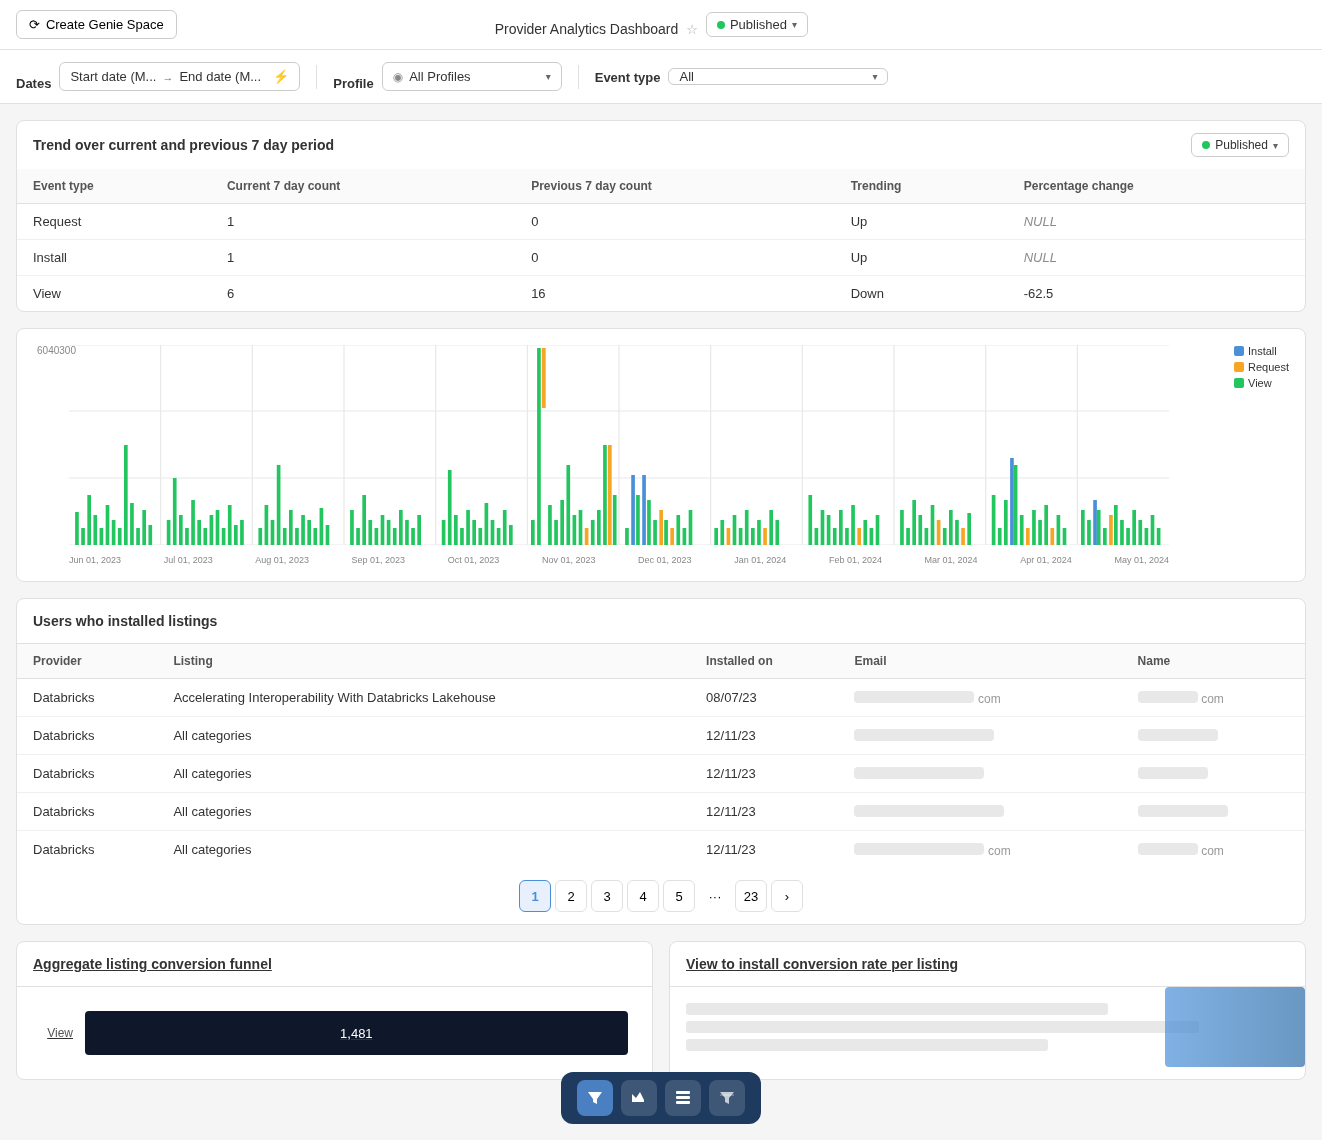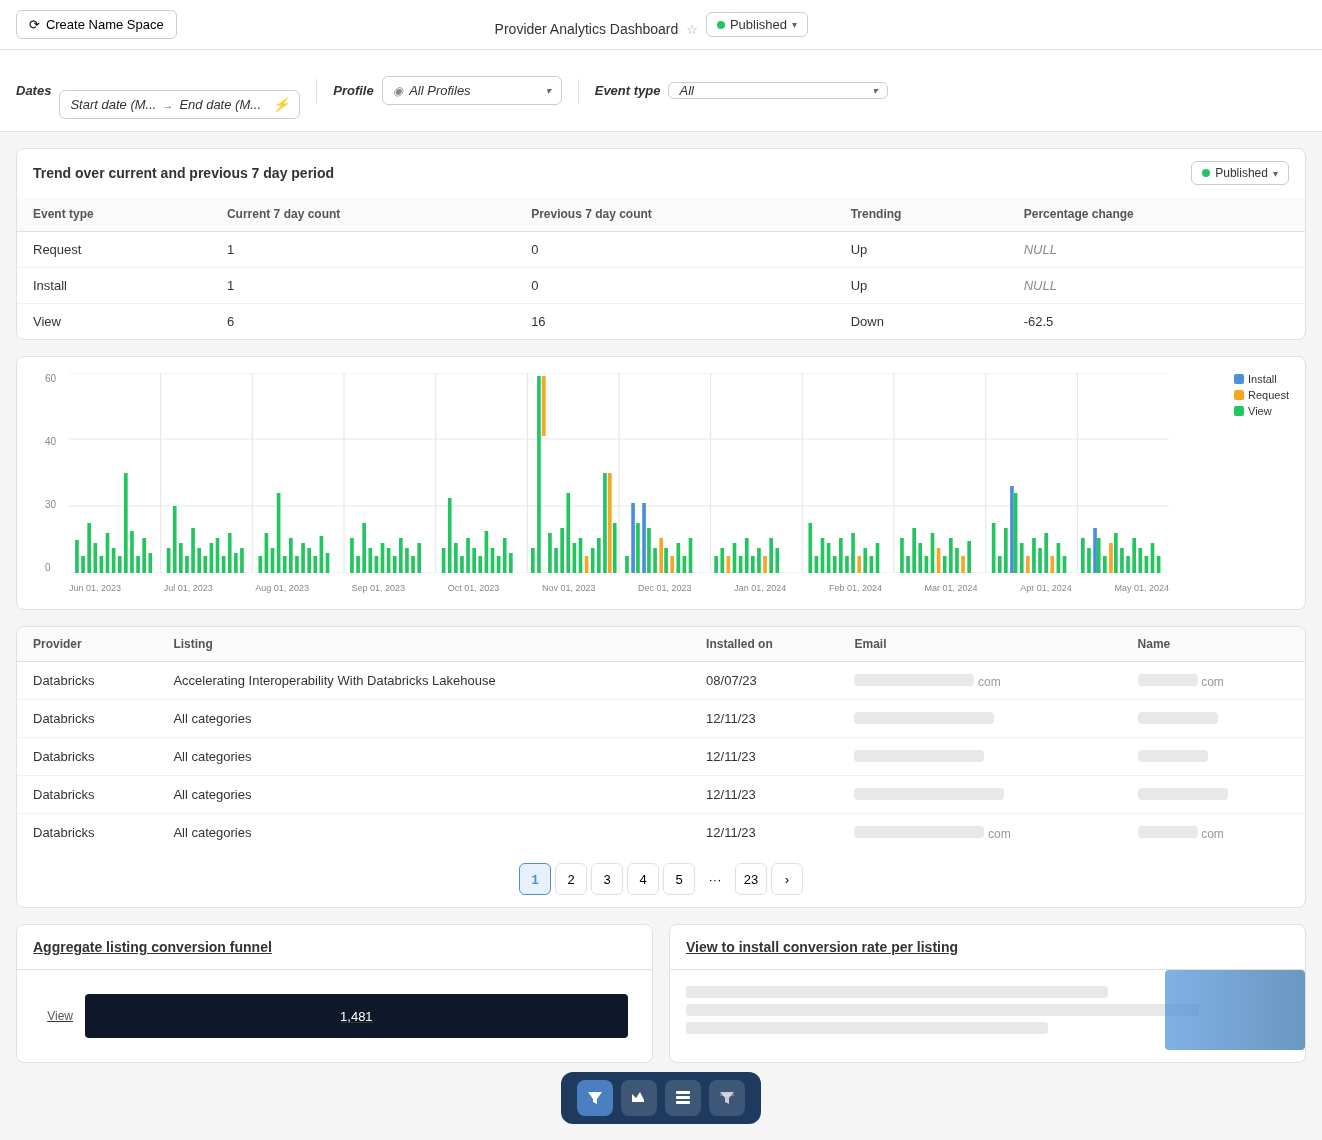--- a/index.html
+++ b/index.html
@@ -25,26 +25,26 @@
       padding: 4px 10px; cursor: pointer; font-size: 13px;
     }
     .green-dot { width: 8px; height: 8px; background: #22c55e; border-radius: 50%; display: inline-block; }
 
     
     .filter-bar {
       display: flex; align-items: center; gap: 16px;
       background: #fff; border-bottom: 1px solid #e0e0e0;
       padding: 12px 16px;
     }
-    .filter-group { display: flex; align-items: center; gap: 8px; font-style: italic; }
+    .filter-group { display: flex; align-items: flex-end; gap: 8px; }
     .filter-label { font-weight: 600; font-size: 13px; }
     .filter-input {
       display: flex; align-items: center; gap: 6px;
       border: 1px solid #ccc; border-radius: 6px;
-      padding: 6px 10px; background: #fff; cursor: pointer; min-width: 200px; margin-top: 28px;
+      padding: 6px 10px; background: #fff; cursor: pointer; min-width: 200px;
     }
     .filter-select {
       display: flex; align-items: center; gap: 6px;
       border: 1px solid #ccc; border-radius: 6px;
       padding: 6px 10px; background: #fff; cursor: pointer; min-width: 180px;
     }
     .filter-event {
       display: flex; align-items: center; gap: 6px;
       border: 1px solid #ccc; border-radius: 6px;
       padding: 0 10px; background: #fff; cursor: pointer; min-width: 220px;
@@ -142,21 +142,21 @@
       border: 1px solid #ccc; border-radius: 6px;
       padding: 4px 10px; cursor: pointer; font-size: 12px; background: #fff;
     }
   </style>
 </head>
 <body>
 
 <nav class="top-nav">
   <button class="create-btn">
     <span>⟳</span>
-    <span>Create Name Space</span>
+    <span>Create Genie Space</span>
   </button>
   <div class="nav-center">
     <span class="nav-title">Provider Analytics Dashboard</span>
     <span class="star-icon">☆</span>
     <div class="published-badge">
       <span class="green-dot"></span>
       <span>Published</span>
       <span class="chevron-down">▾</span>
     </div>
   </div>
@@ -236,21 +236,21 @@
       <td>-62.5</td>
     </tr>
         </tbody>
     </table>
   </div>
 
   <div class="card">
     <div class="chart-container">
       <div class="chart-area">
 
-        <div style="position:absolute;left:12px;top:0;bottom:20px;display:flex;flex-direction:column;justify-content:space-between;width:30px;font-size:10px;color:#888;">
+        <div style="position:absolute;left:4px;top:0;bottom:20px;display:flex;flex-direction:row;justify-content:space-between;width:30px;text-align:right;font-size:10px;color:#888;">
           <span>60</span>
           <span>40</span>
           <span>30</span>
           <span>0</span>
         </div>
 
         <div style="position:absolute;left:36px;right:120px;top:0;bottom:20px;">
           <svg id="bar-chart-svg" width="100%" height="100%" viewBox="0 0 900 200" preserveAspectRatio="none">
 
             <line x1="0" y1="0" x2="900" y2="0" stroke="#e8e8e8" stroke-width="1"></line>
@@ -462,20 +462,23 @@
           <div class="legend-item">
             <div class="legend-dot" style="background:#22c55e;"></div>
             <span>View</span>
           </div>
         </div>
       </div>
     </div>
   </div>
 
   <div class="card">
+    <div class="card-header">
+      <span class="card-title">Users who installed listings</span>
+    </div>
     <div class="h-scroll">
       <table style="min-width:900px;">
         <thead>
           <tr>
             <th>Provider</th>
             <th>Listing</th>
             <th>Installed on</th>
             <th>Email</th>
             <th>Name</th>
           </tr>

